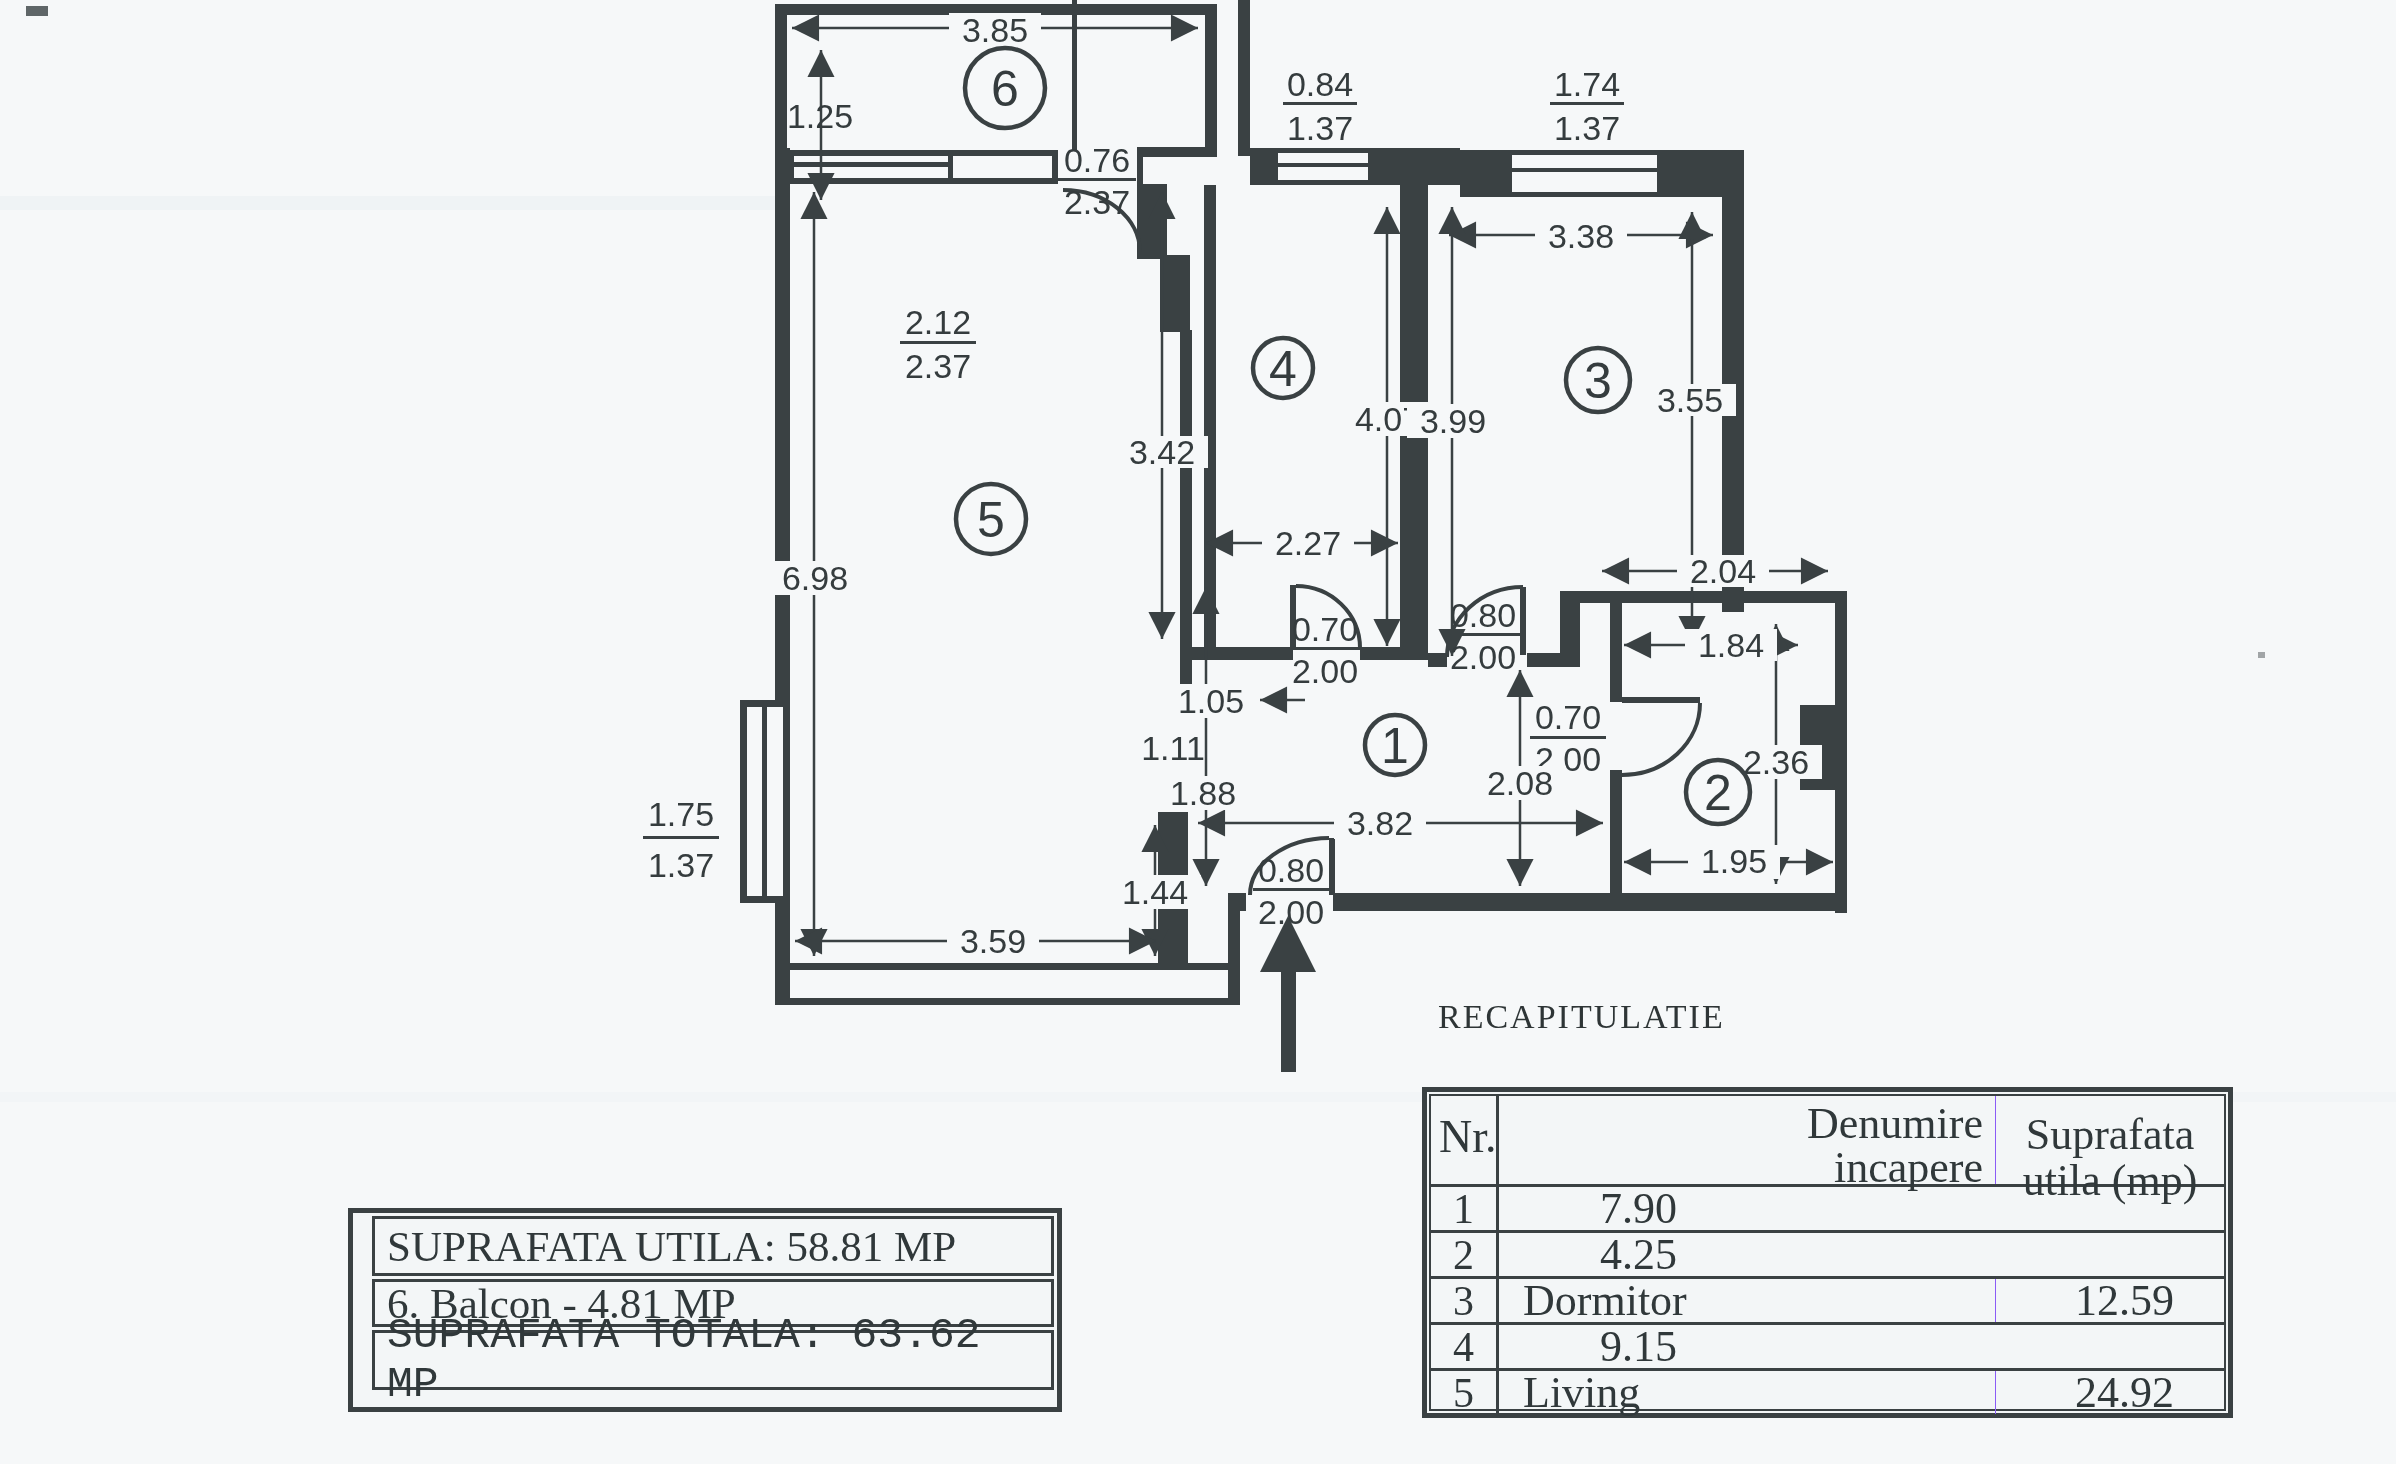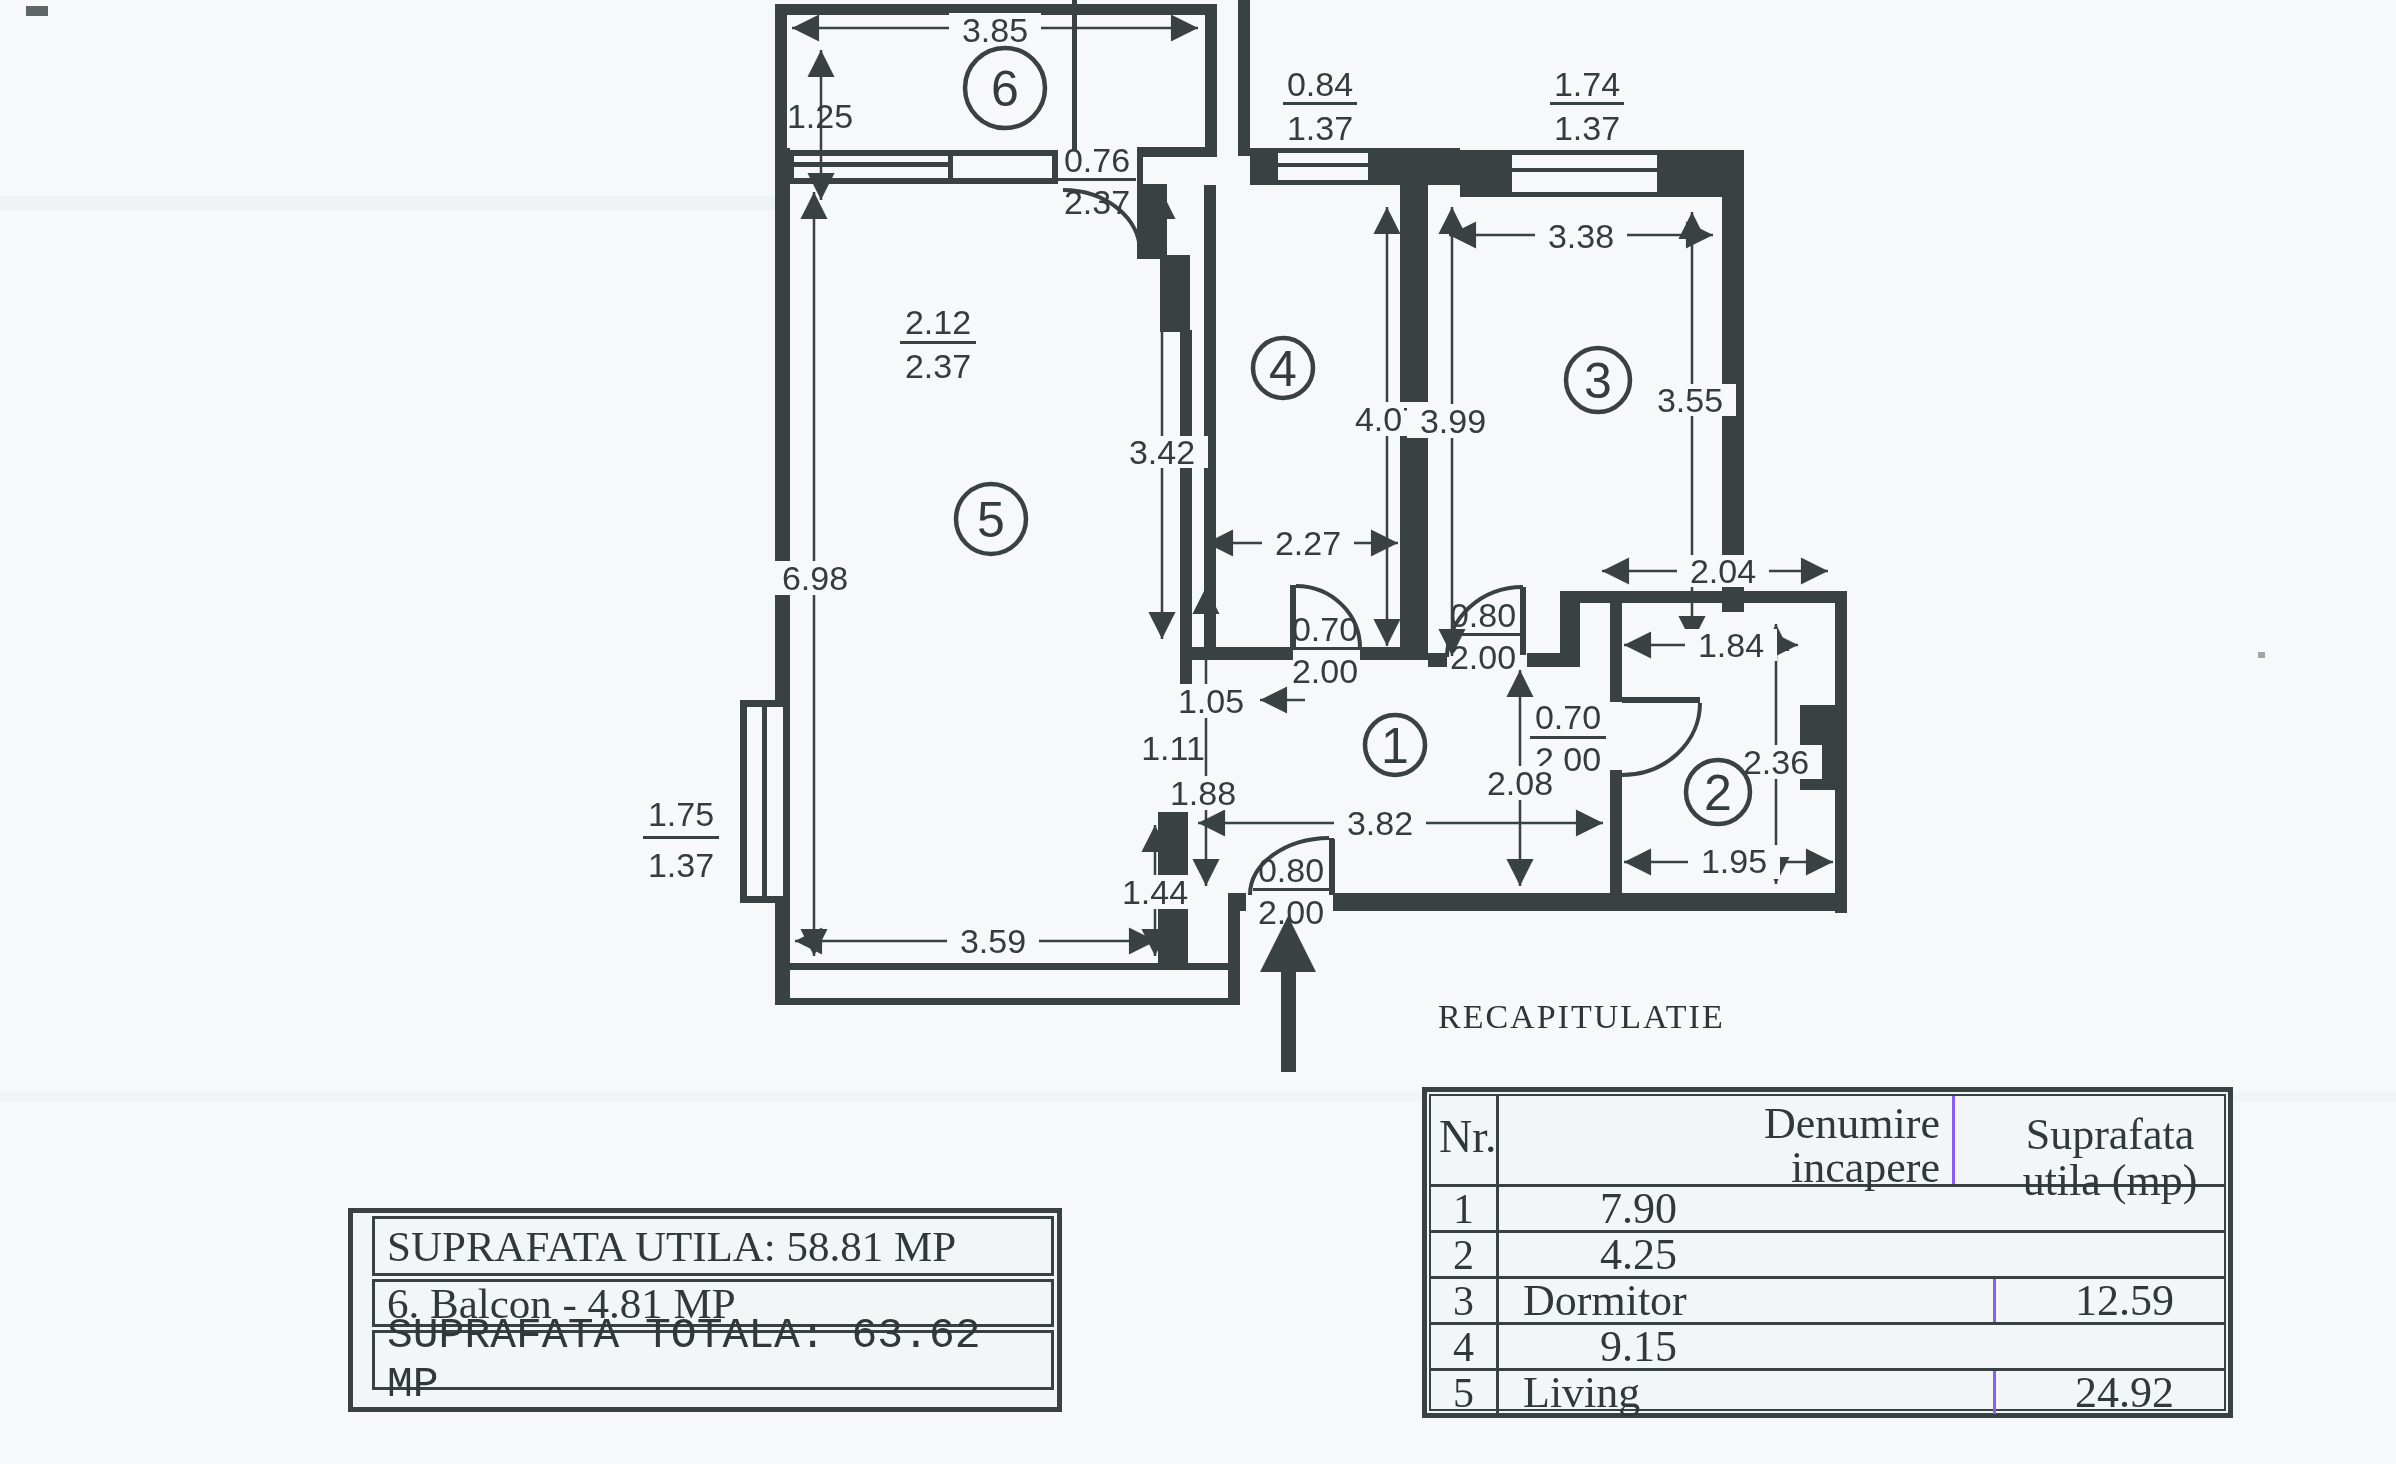--- a/index.html
+++ b/index.html
@@ -26,23 +26,23 @@
     background:#f3f6f7;
   }
   #recap-table .inner{
     position:absolute;left:2px;top:2px;right:2px;bottom:2px;
     border:2px solid #3a4143;
   }
   .trow{display:flex;width:100%;box-sizing:border-box;border-top:3px solid #3a4143;}
   .trow:first-child{border-top:none;}
   .tcell{box-sizing:border-box;font-family:"Liberation Serif", serif;color:#30383a;}
   .c-nr{width:68px;border-right:3px solid #3a4143;}
-  .c-name{flex:1;border-right:3px solid #8b5cf6;}
+  .c-name{flex:1;border-right:1px solid #8b5cf6;}
   .c-area{width:228px;}
-  .hrow{height:88px;gap:41px;}
+  .hrow{height:88px;}
   .drow{height:46px;}
   .hrow .c-nr{font-size:46px;padding:14px 0 0 8px;}
   .hrow .c-name{font-size:44px;text-align:right;padding:6px 12px 0 0;line-height:44px;}
   .hrow .c-area{font-size:44px;text-align:center;padding-top:16px;line-height:46px;}
   .drow .c-nr{font-size:42px;text-align:center;line-height:44px;}
   .drow .c-name{font-size:44px;padding-left:24px;line-height:44px;}
   .drow .c-area{font-size:44px;text-align:right;padding-right:50px;line-height:44px;}
   
   #summary{
     left:348px;top:1208px;width:714px;height:204px;

